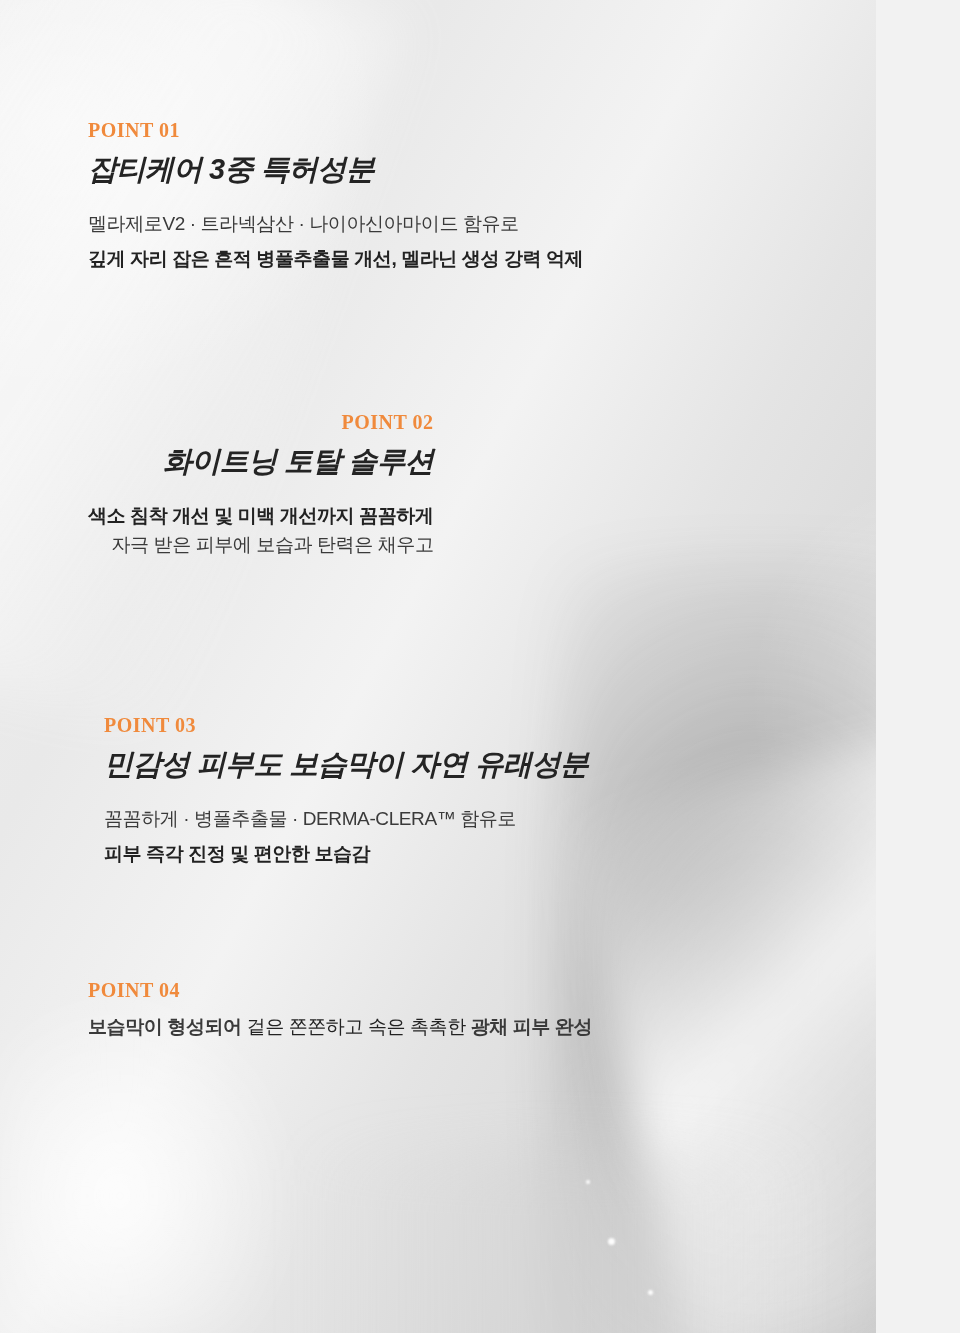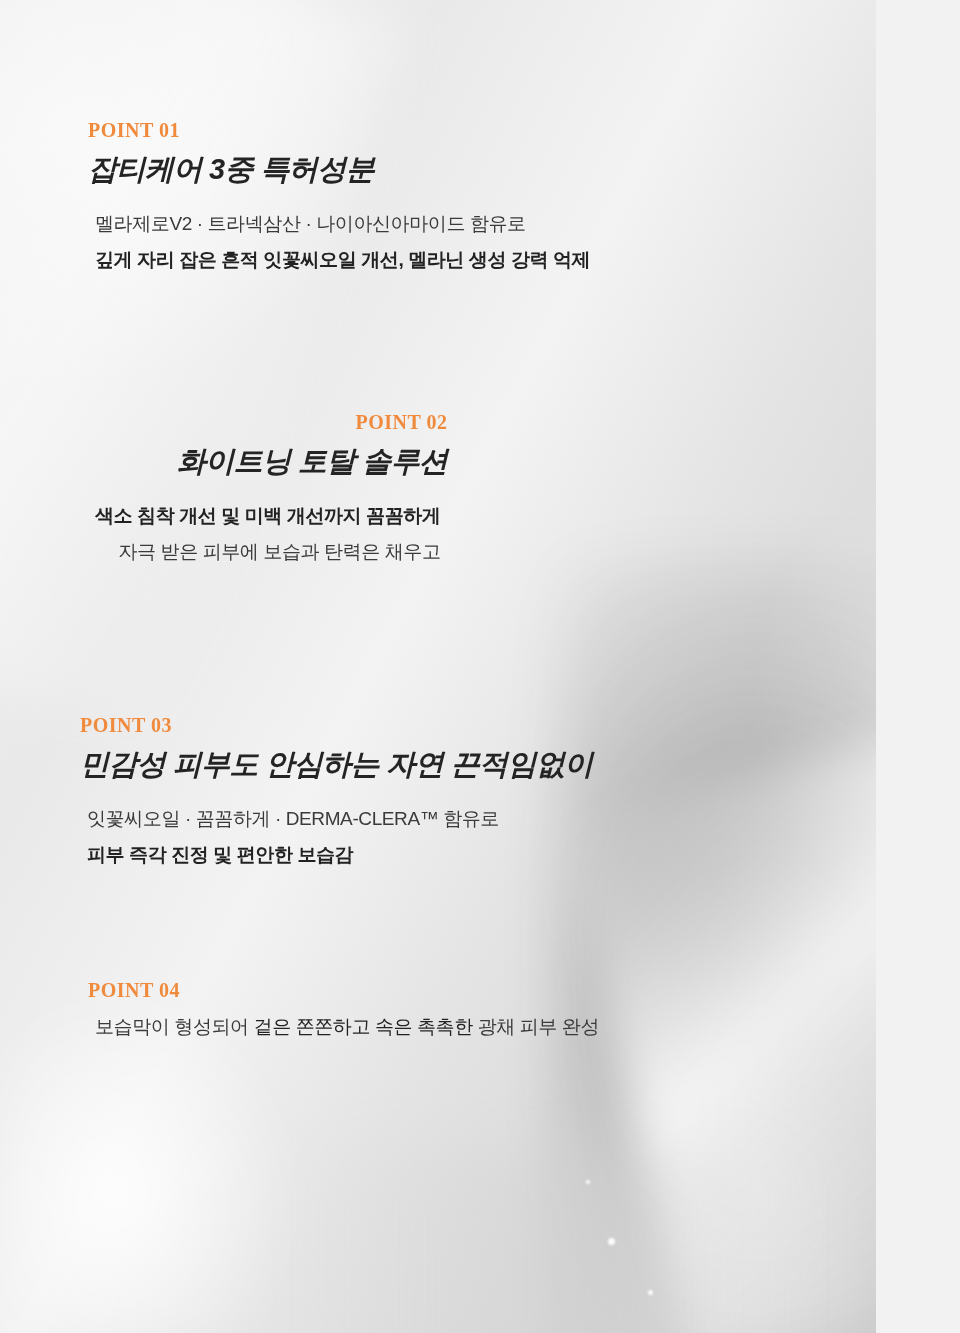--- a/index.html
+++ b/index.html
@@ -103,41 +103,41 @@
     margin: 0 0 22px 0;
     line-height: 1.2;
     font-style: italic;
   }
 
   .point-desc {
     font-size: 19px;
     color: #3a3a3a;
     letter-spacing: -0.4px;
     line-height: 1.55;
-    margin: 7px;
+    margin: 0;
     font-weight: normal;
   }
   .point-desc.strong {
     font-weight: bold;
     color: #222;
     margin-top: 6px;
   }
   .point-desc .mid {
-    font-weight: normal;
+    font-weight: bold;
     color: #3a3a3a;
   }
   .point-desc .bold {
     font-weight: normal;
     color: #222;
   }
 
   
   #block-1 { position: absolute; top: 120px; left: 88px; }
   #block-2 { position: absolute; top: 412px; left: 88px; text-align: right; }
-  #block-3 { position: absolute; top: 715px; left: 80px; }
+  #block-3 { position: absolute; top: 715px; left: 104px; }
   #block-4 { position: absolute; top: 980px; left: 88px; }
 </style>
 </head>
 <body>
 
 <div class="page">
 
   <div class="bg-streak streak-a"></div>
   <div class="bg-streak streak-b"></div>
   <div class="bg-streak streak-c"></div>
@@ -147,34 +147,34 @@
   <div class="spark" style="left:648px; top:1290px; width:5px; height:5px;"></div>
   <div class="spark" style="left:586px; top:1180px; width:4px; height:4px;"></div>
   <div class="spark" style="left:880px; top:640px; width:4px; height:4px;"></div>
 
   <div class="content">
 
     <section class="point-block" id="block-1">
       <div class="point-label">POINT 01</div>
       <h2 class="point-heading">잡티케어 3중 특허성분</h2>
       <p class="point-desc">멜라제로V2 · 트라넥삼산 · 나이아신아마이드 함유로</p>
-      <p class="point-desc strong">깊게 자리 잡은 흔적 잇꽃씨오일 개선, 멜라닌 생성 강력 억제</p>
+      <p class="point-desc strong">깊게 자리 잡은 흔적 병풀추출물 개선, 멜라닌 생성 강력 억제</p>
     </section>
 
     <section class="point-block" id="block-2">
       <div class="point-label">POINT 02</div>
       <h2 class="point-heading">화이트닝 토탈 솔루션</h2>
       <p class="point-desc strong">색소 침착 개선 및 미백 개선까지 꼼꼼하게</p>
       <p class="point-desc">자극 받은 피부에 보습과 탄력은 채우고</p>
     </section>
 
     <section class="point-block" id="block-3">
       <div class="point-label">POINT 03</div>
-      <h2 class="point-heading">민감성 피부도 안심하는 자연 끈적임없이</h2>
-      <p class="point-desc">잇꽃씨오일 · 꼼꼼하게 · DERMA-CLERA™ 함유로</p>
+      <h2 class="point-heading">민감성 피부도 보습막이 자연 유래성분</h2>
+      <p class="point-desc">꼼꼼하게 · 병풀추출물 · DERMA-CLERA™ 함유로</p>
       <p class="point-desc strong">피부 즉각 진정 및 편안한 보습감</p>
     </section>
 
     <section class="point-block" id="block-4">
       <div class="point-label">POINT 04</div>
       <p class="point-desc"><span class="mid">보습막이 형성되어 </span><span class="bold">겉은 쫀쫀하고 속은 촉촉한</span><span class="mid"> 광채 피부 완성</span></p>
     </section>
 
   </div>
 </div>

